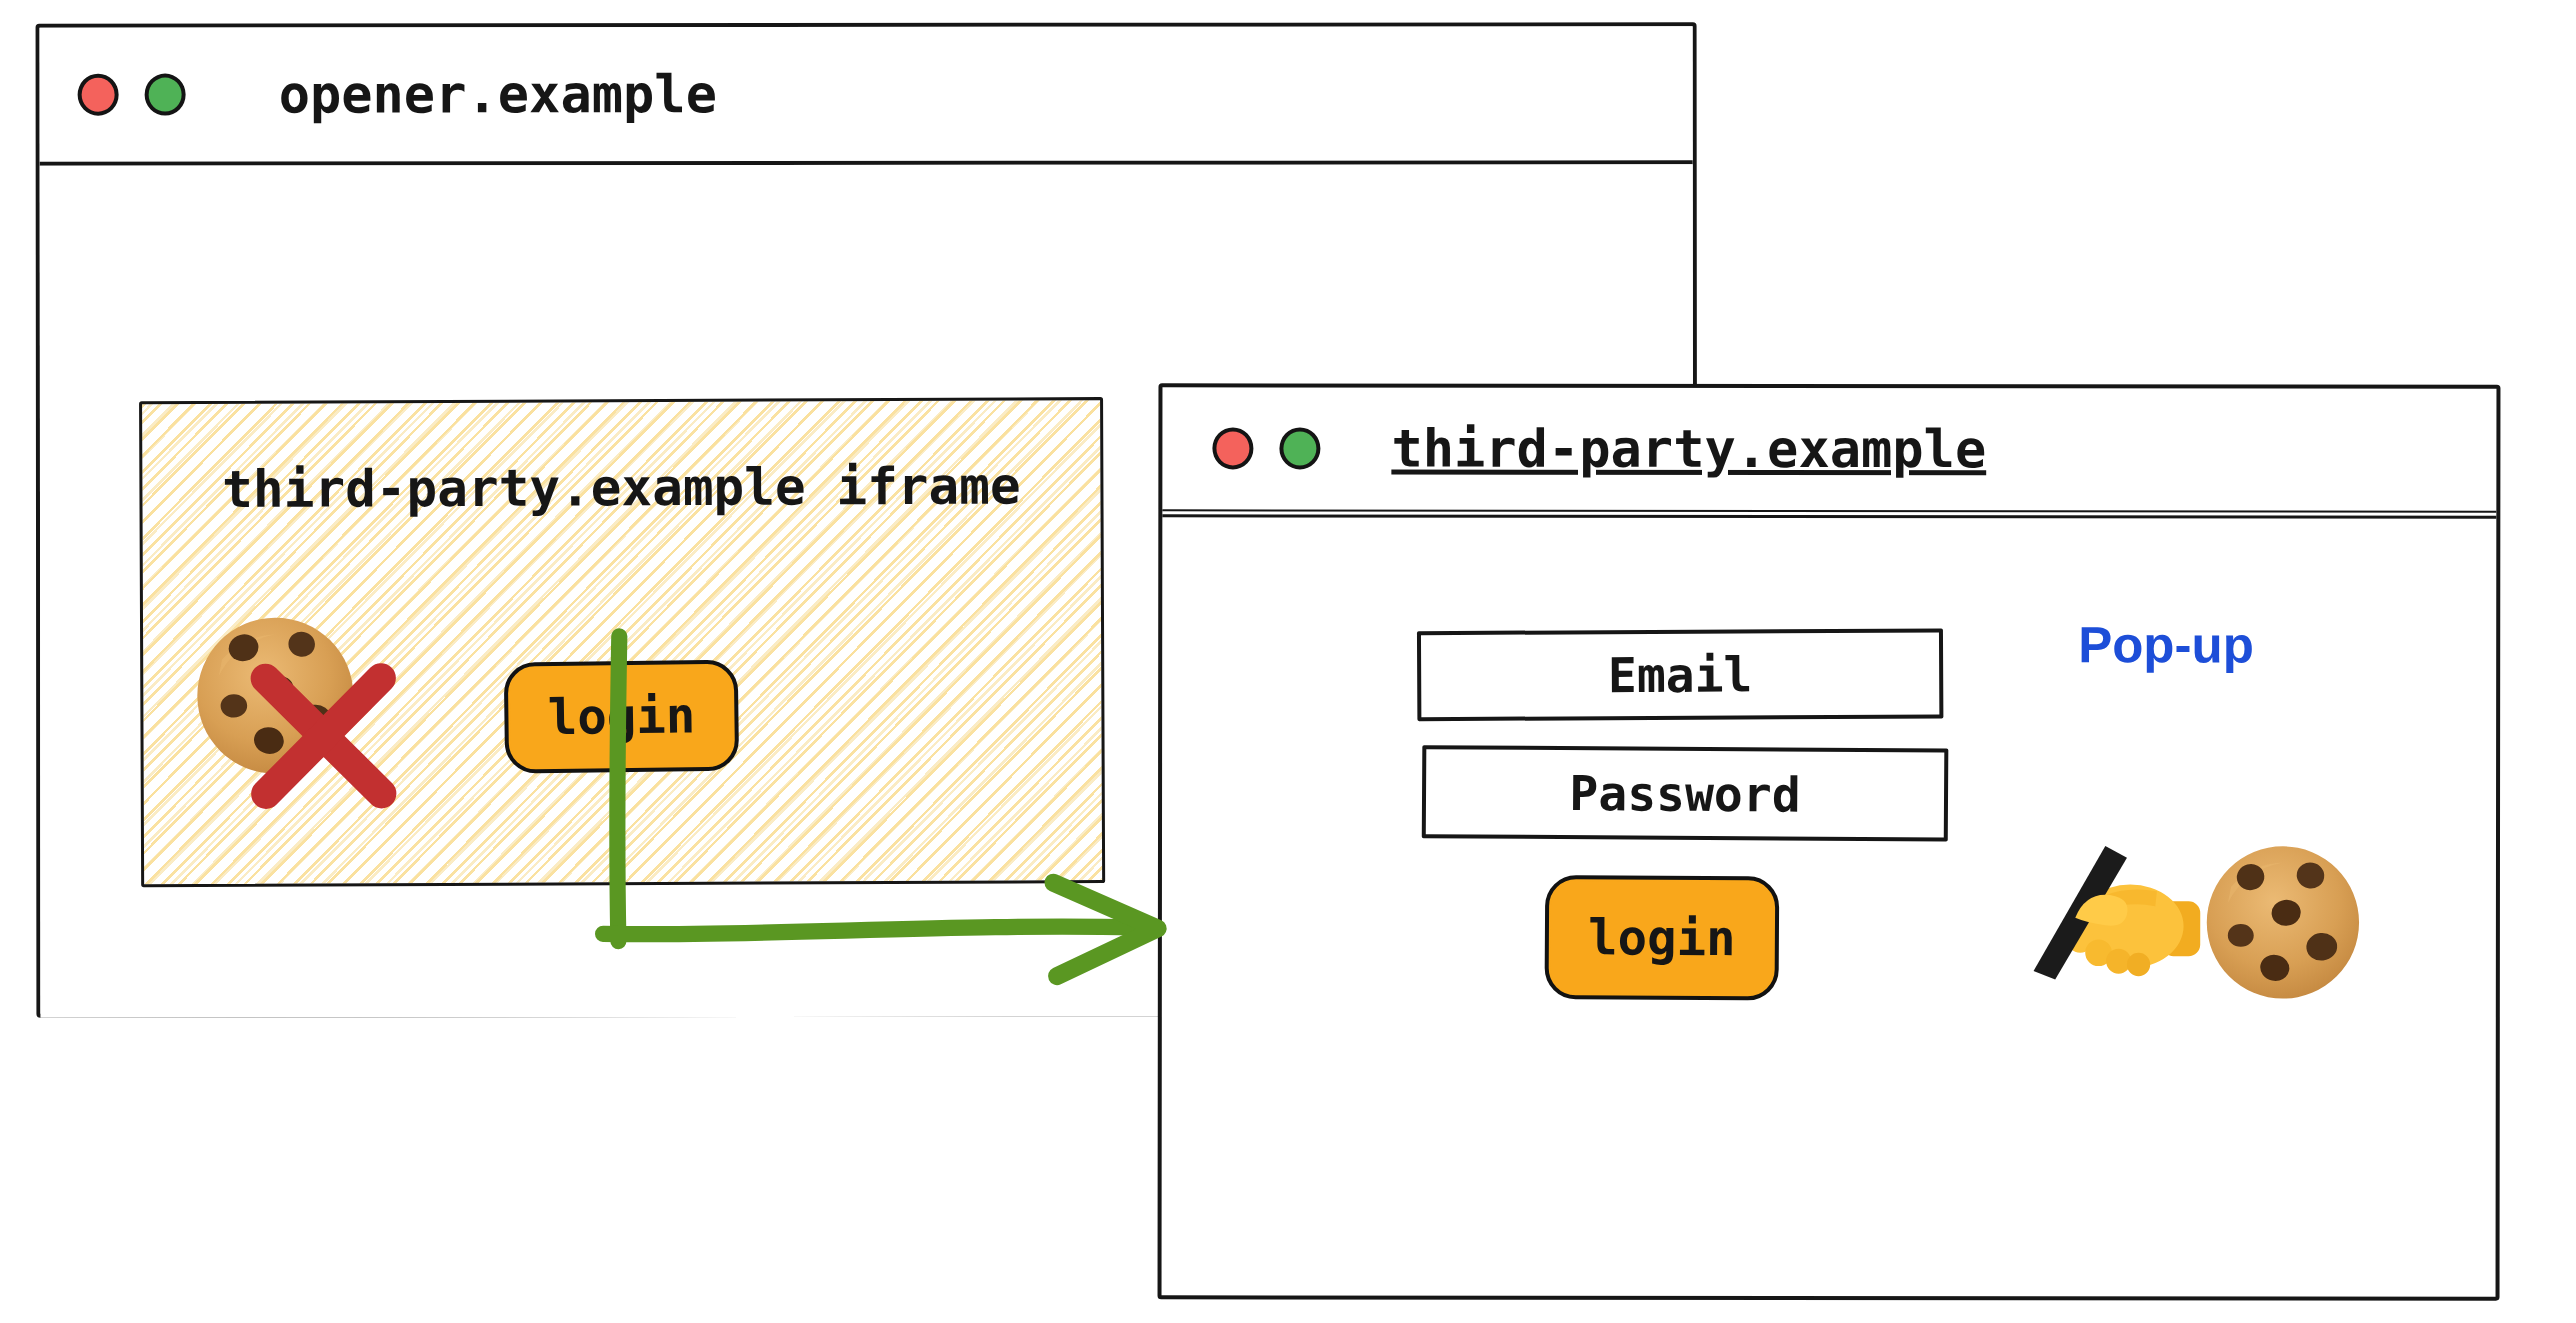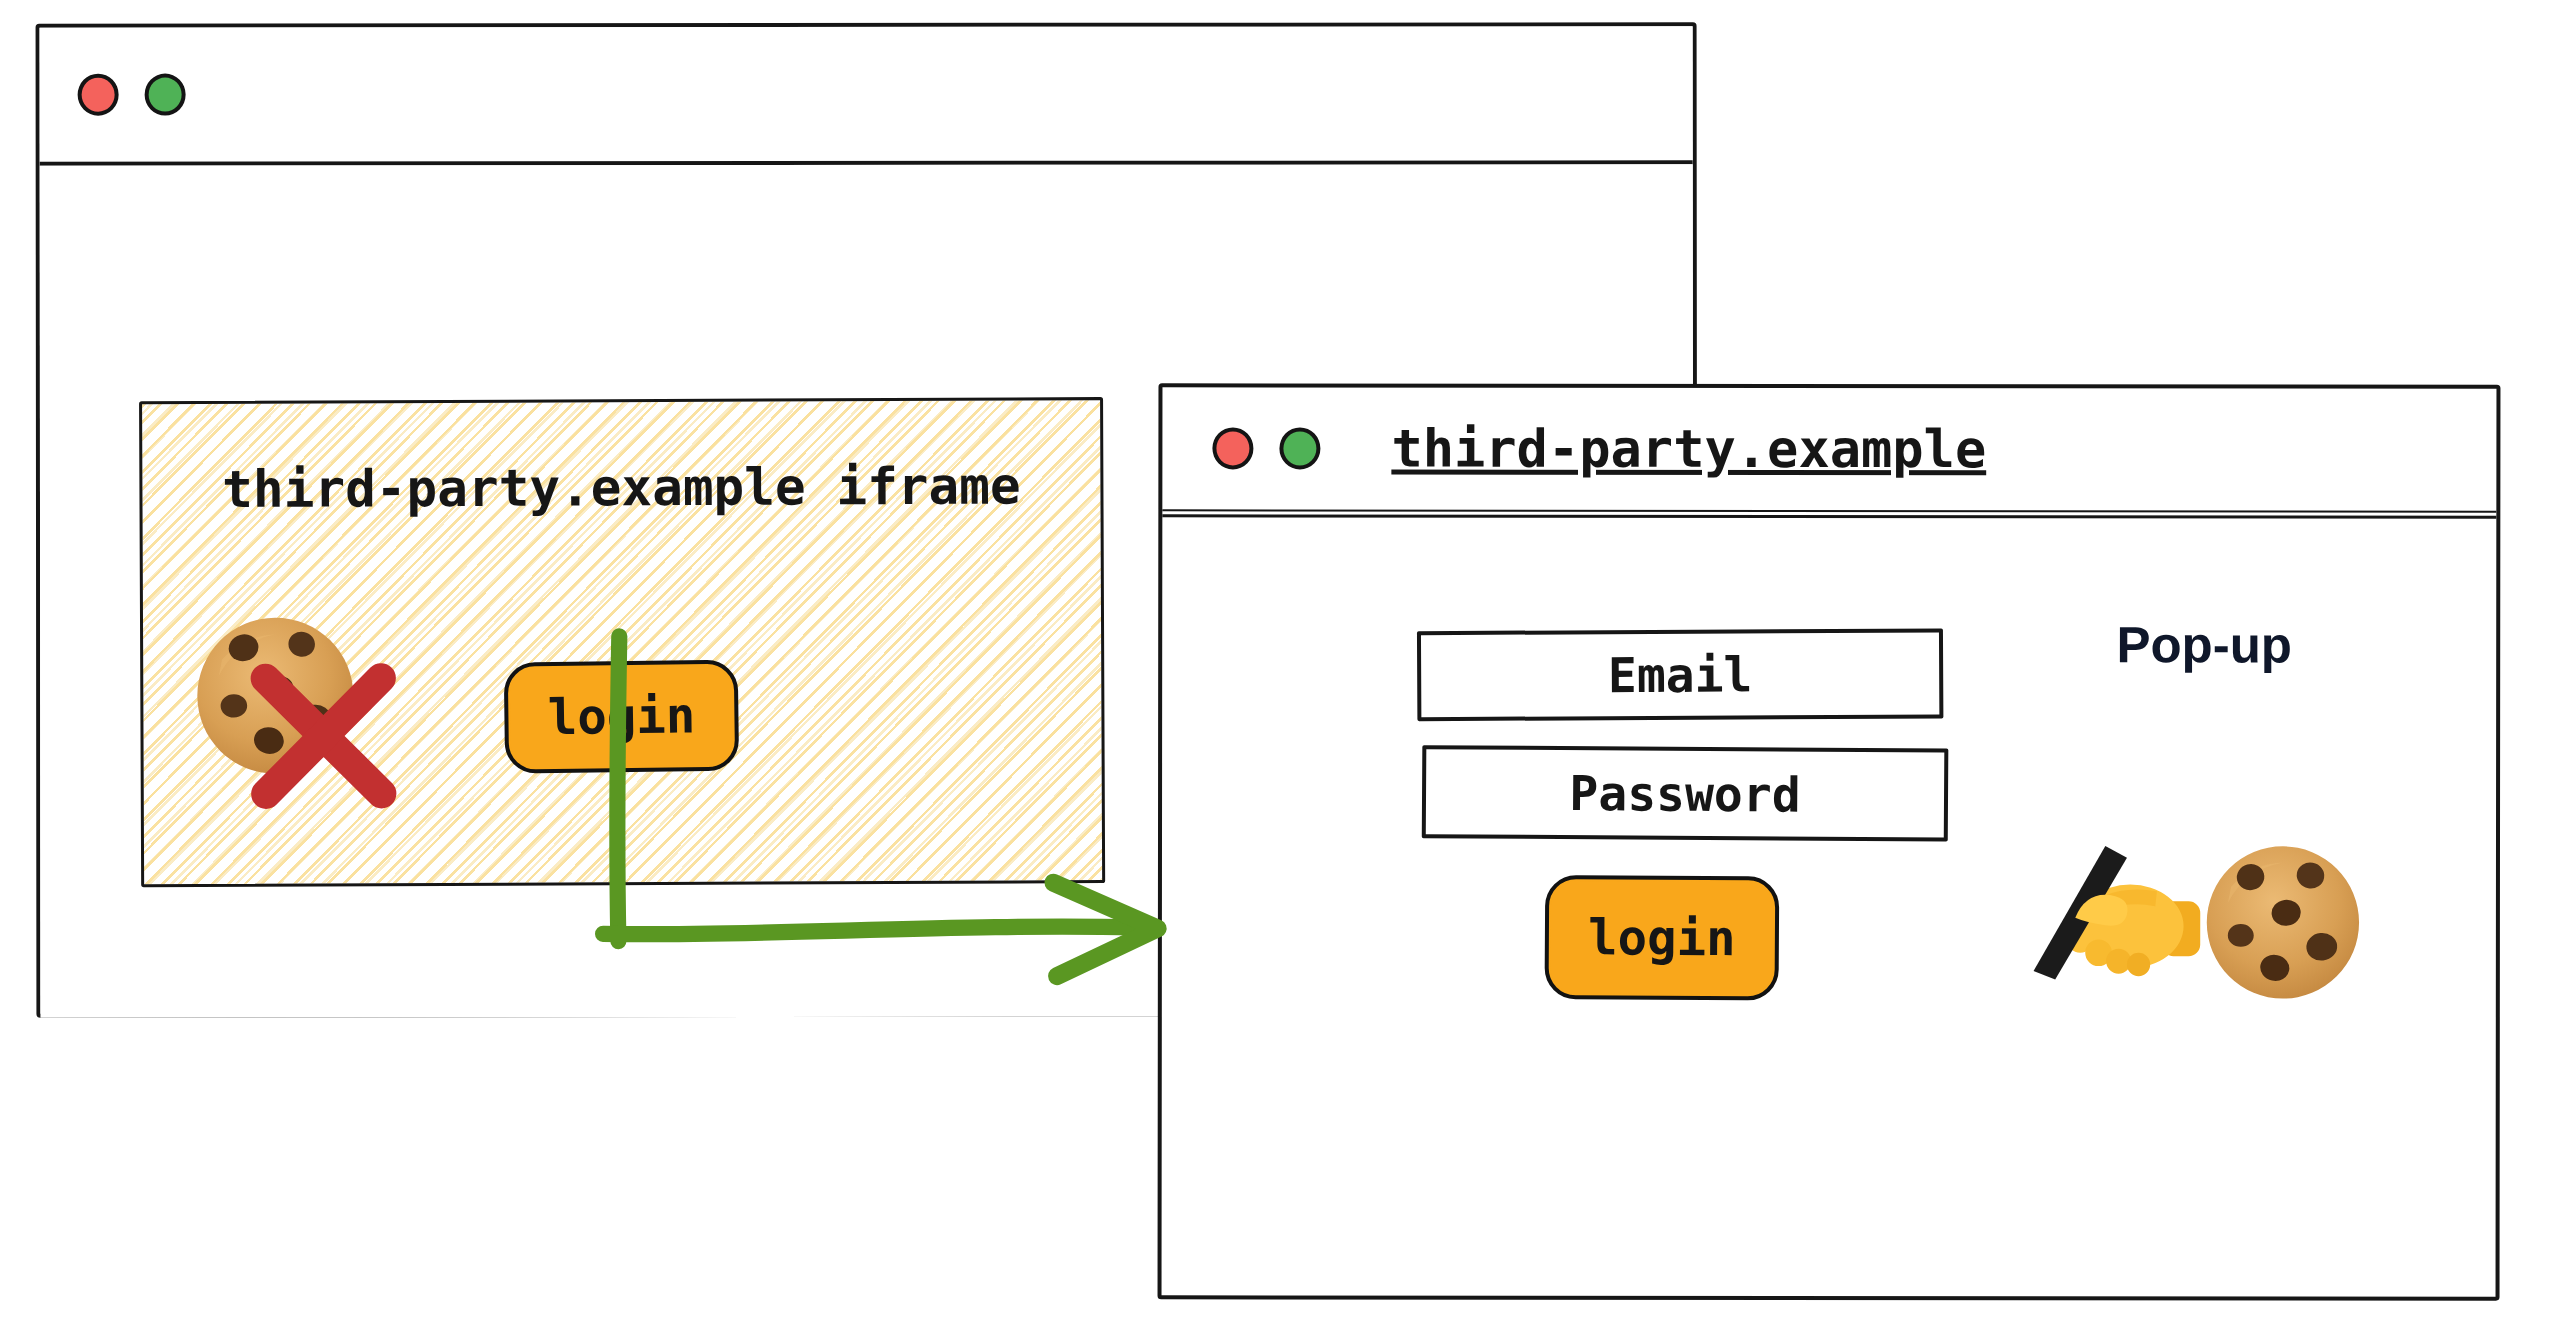--- a/index.html
+++ b/index.html
@@ -65,38 +65,39 @@
     font-size:48px; font-weight:bold; border-radius:1.8px;
   }
   .field.email    { left:251px; top:-74px; height:90px; transform:rotate(-0.35deg); }
   .field.password { left:256px; top:43px;  height:93px; transform:rotate(0.3deg); }
 
   
   .popup .win-body { padding:0; }
   .popup .form-area { position:absolute; left:4px; top:192px; width:683px; height:595px; }
 
   .popup-annotation {
-    position:absolute; left:916px; top:103px; width:252px; text-align:center;
-    font-family:"Liberation Sans", sans-serif; font-weight:700; font-size:51px; color:#0f172a;
+    position:absolute; left:916px; top:103px; width:252px; 
+    font-family:"Liberation Sans", sans-serif; font-weight:700; font-size:51px; color:#1d4ed8;
   }
   .emoji-row { position:absolute; left:865px; top:322px; width:342px; height:162px; }
   .emoji-row .hand-svg   { position:absolute; left:0; top:0; }
   .emoji-row .cookie-svg { position:absolute; left:175px; top:7.2px; }
 
   .flow-arrow { position:absolute; left:0; top:0; z-index:5; pointer-events:none; }
 </style>
 </head>
 <body>
 
 <div class="canvas">
 
   <div class="window opener">
     <div class="titlebar">
       <span class="light red"></span>
       <span class="light green"></span>
+      <span class="win-title">opener.example</span>
     </div>
     <div class="win-body">
 
       <div class="iframe-box hatch">
         <div class="iframe-label">third-party.example iframe</div>
 
         <div class="blocked-cookie">
           <svg class="cookie-svg" width="166" height="166" viewBox="0 0 100 100">
             <defs>
               <radialGradient id="ckA" cx="42%" cy="36%" r="78%">

